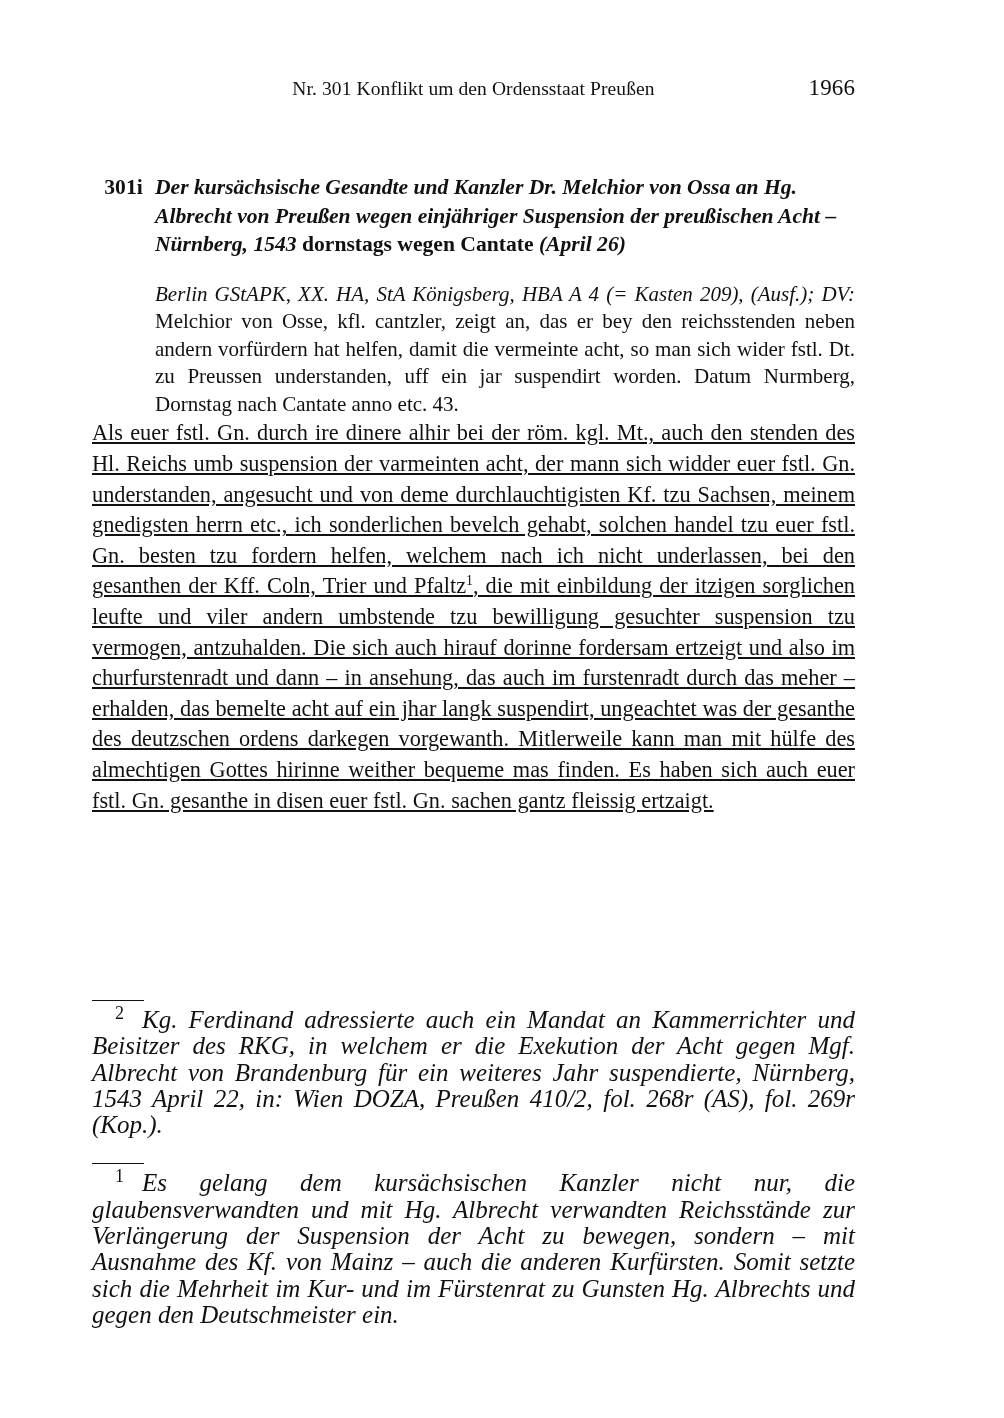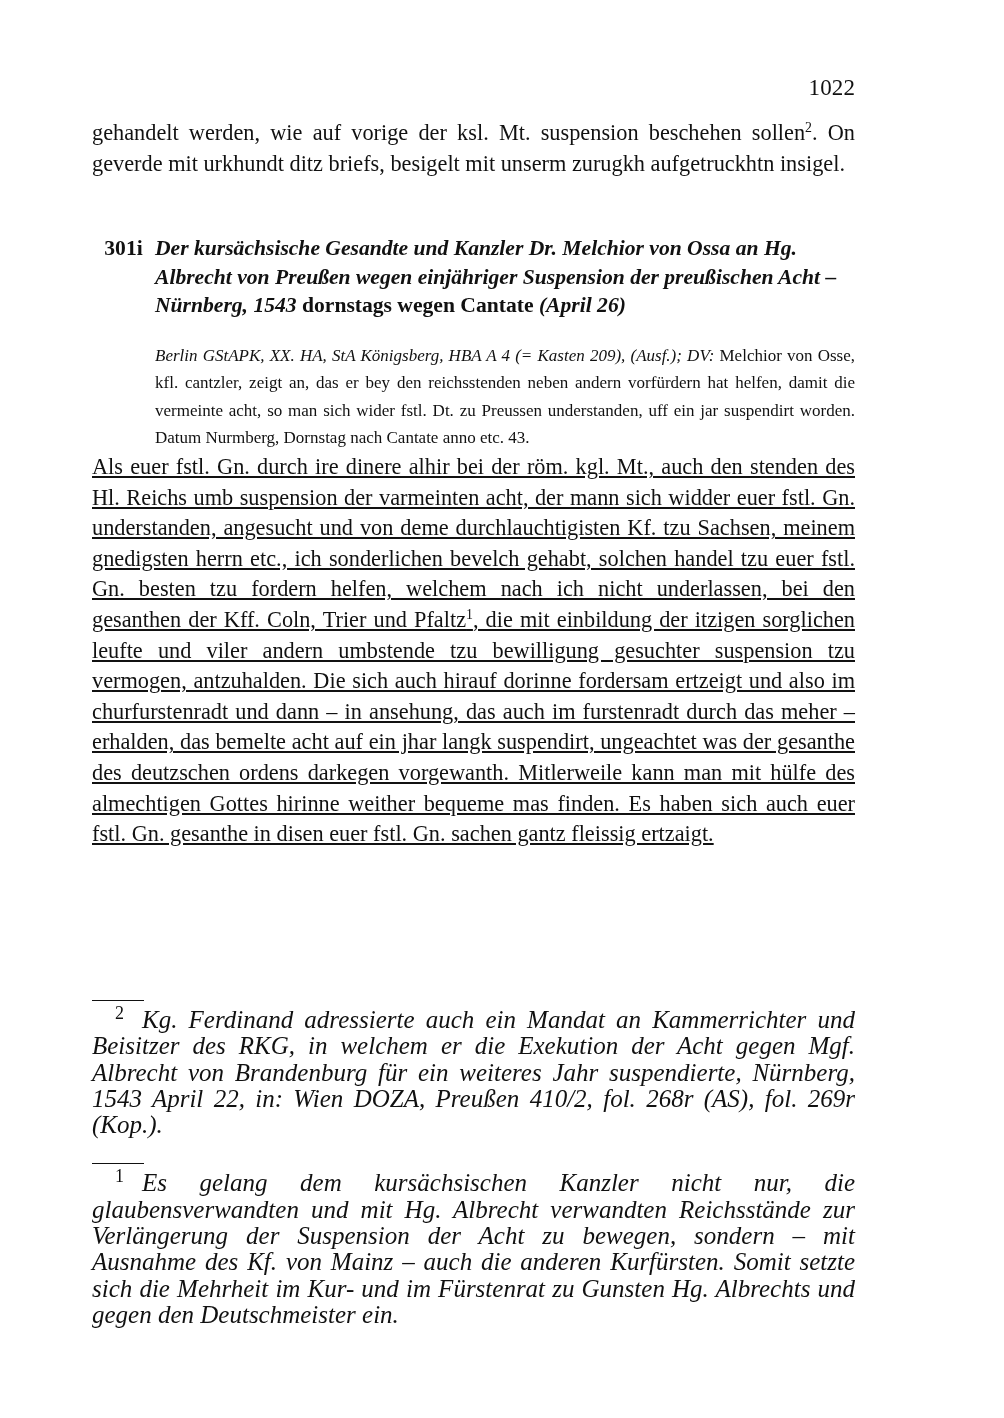--- a/index.html
+++ b/index.html
@@ -91,21 +91,21 @@
   }
   .item-heading .roman {
     font-style: normal;
   }
 
   
   .source-note {
     margin-top: 22px;
     margin-left: 63px;
     width: 700px;
-    font-size: 17px;
+    font-size: 21px;
     line-height: 27.6px;
     text-align: justify;
   }
   .source-note .src-italic {
     font-style: italic;
   }
 
   
   .transcription {
     margin-top: 23px;
@@ -148,26 +148,26 @@
     display: inline-block;
     width: 18px;
   }
 </style>
 </head>
 <body>
 
 <div class="page">
 
   <div class="running-head">
-    <span class="rh-page">1022</span>
+    <span class="rh-title">Nr. 301 Konflikt um den Ordensstaat Preußen</span>
+    <span class="rh-page">1966</span>
   </div>
 
   <div class="content">
 
-    <p class="body-para lead"><span>gehandelt werden, wie auf vorige der ksl. Mt. suspension beschehen sollen</span><sup class="fn-ref">2</sup><span>. On geverde mit urkhundt ditz briefs, besigelt mit unserm zurugkh aufgetruckhtn insigel.</span></p>
 
     <div class="item-heading">
       <span class="item-no">301i</span>
       <span class="item-title"><span>Der kursächsische Gesandte und Kanzler Dr. Melchior von Ossa an Hg. Albrecht von Preußen wegen einjähriger Suspension der preußischen Acht – Nürnberg, 1543 </span><span class="roman">dornstags wegen Cantate </span><span>(April 26)</span></span>
     </div>
 
     <div class="source-note"><span class="src-italic">Berlin GStAPK, XX. HA, StA Königsberg, HBA A 4 (= Kasten 209), (Ausf.); DV:</span><span> Melchior von Osse, kfl. cantzler, zeigt an, das er bey den reichsstenden neben andern vorfürdern hat helfen, damit die vermeinte acht, so man sich wider fstl. Dt. zu Preussen understanden, uff ein jar suspendirt worden. Datum Nurmberg, Dornstag nach Cantate anno etc. 43.</span></div>
 
     <p class="body-para transcription"><span>Als euer fstl. Gn. durch ire dinere alhir bei der röm. kgl. Mt., auch den stenden des Hl. Reichs umb suspension der varmeinten acht, der mann sich widder euer fstl. Gn. understanden, angesucht und von deme durchlauchtigisten Kf. tzu Sachsen, meinem gnedigsten herrn etc., ich sonderlichen bevelch gehabt, solchen handel tzu euer fstl. Gn. besten tzu fordern helfen, welchem nach ich nicht underlassen, bei den gesanthen der Kff. Coln, Trier und Pfaltz</span><sup class="fn-ref">1</sup><span>, die mit einbildung der itzigen sorglichen leufte und viler andern umbstende tzu bewilligung gesuchter suspension tzu vermogen, antzuhalden. Die sich auch hirauf dorinne fordersam ertzeigt und also im churfurstenradt und dann – in ansehung, das auch im furstenradt durch das meher – erhalden, das bemelte acht auf ein jhar langk suspendirt, ungeachtet was der gesanthe des deutzschen ordens darkegen vorgewanth. Mitlerweile kann man mit hülfe des almechtigen Gottes hirinne weither bequeme mas finden. Es haben sich auch euer fstl. Gn. gesanthe in disen euer fstl. Gn. sachen gantz fleissig ertzaigt.</span></p>
 

